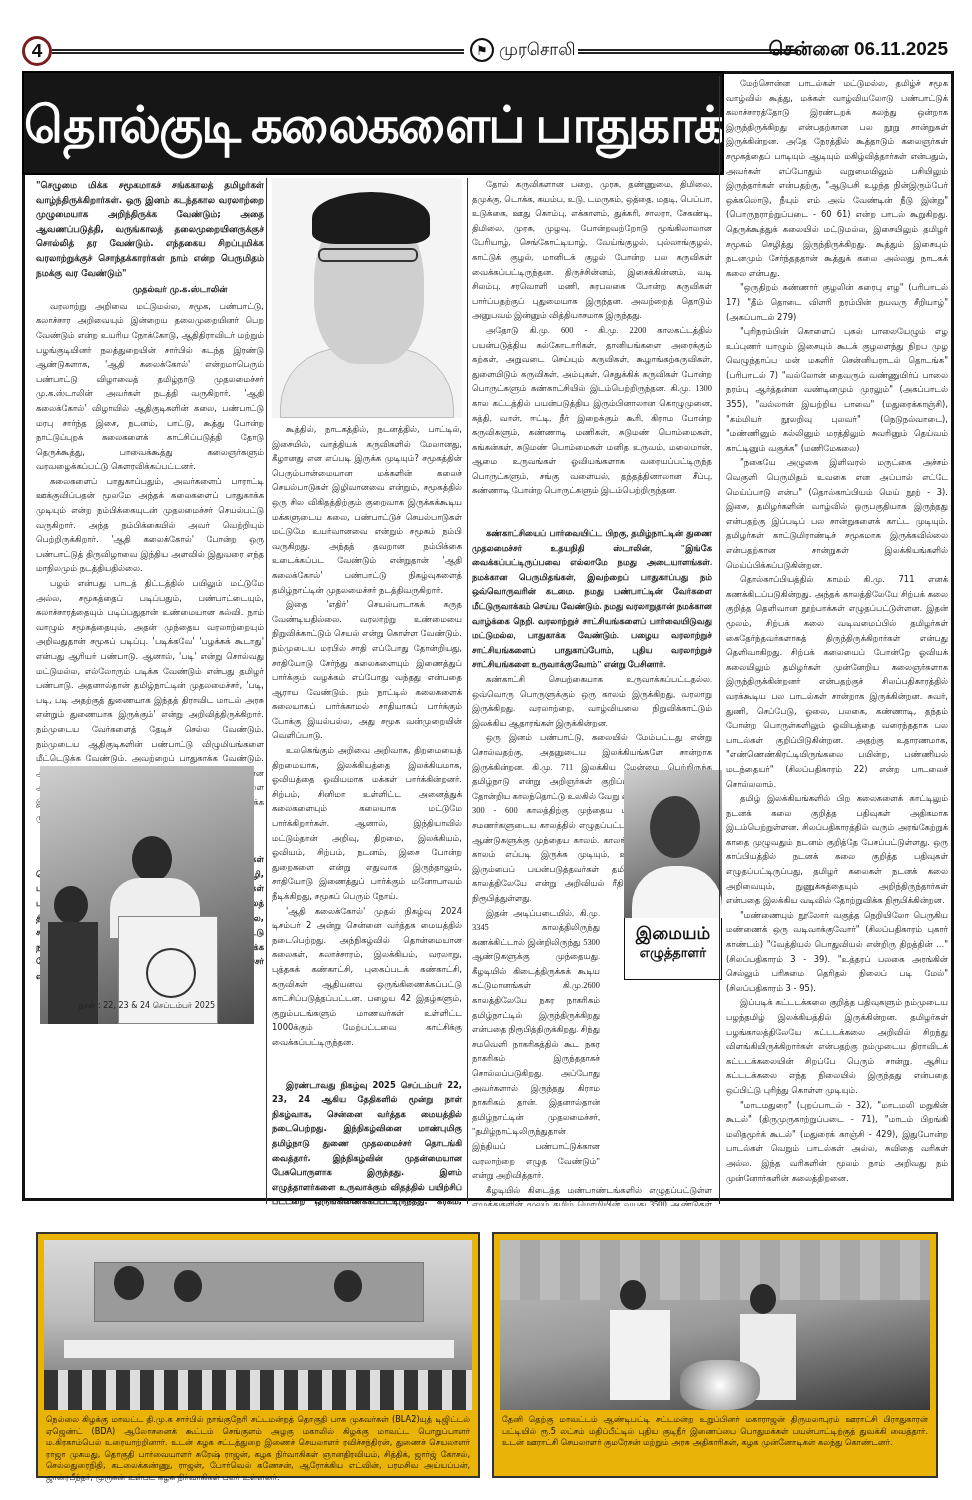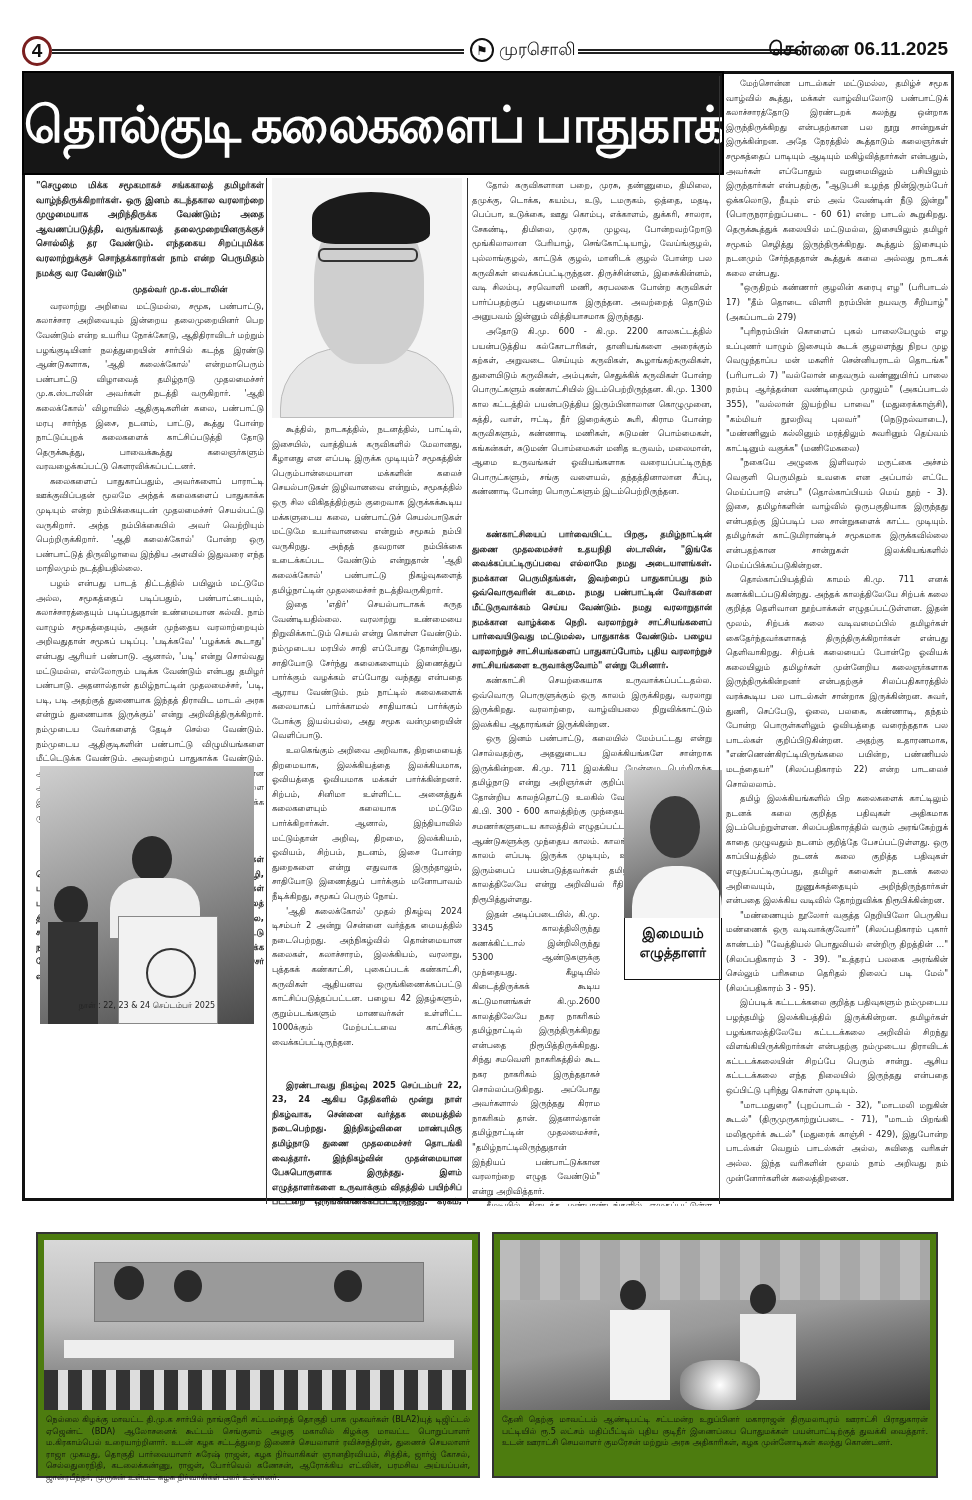--- a/index.html
+++ b/index.html
@@ -22,44 +22,44 @@
     color: #fff; font-size: 50px; font-weight: bold; text-align: center; line-height: 104px; letter-spacing: -2px; white-space: nowrap; overflow: hidden;
     font-family: "Liberation Sans", sans-serif; }
   .frame { position: absolute; top: 71px; left: 22px; width: 932px; height: 1130px; border: 3px solid #111; }
 
   
   .col { position: absolute; font-size: 8.4px; line-height: 14.6px; text-align: justify; overflow: hidden; color:#1a1a1a; }
   .col p { text-indent: 14px; margin-bottom: 0; }
   .col p.b { font-weight: bold; margin-top: 28px; }
   .c1 { left: 36px; top: 178px; width: 228px; height: 1028px; }
   .c2 { left: 272px; top: 178px; width: 190px; height: 1028px; }
-  .c3 { left: 472px; top: 178px; width: 240px; height: 1028px; }
+  .c3 { left: 472px; top: 178px; width: 240px; height: 1028px; font-family: Liberation Serif, serif; }
   .c4 { left: 726px; top: 76px; width: 222px; height: 1130px; }
   .vrule { position: absolute; width: 1px; background: #333; }
 
   .quote { font-weight: bold; font-size: 8.8px; line-height: 14.6px; text-align: justify; }
   .quote-attr { font-weight: bold; text-align: center; margin: 2px 0 2px 60px; }
 
   .photo { background: linear-gradient(160deg,#cfcfcf,#8a8a8a 55%,#4a4a4a); position: relative; overflow: hidden; }
   .photo .shape { position: absolute; border-radius: 50%; background: #2a2a2a; }
   .cm-photo { position: absolute; left: 272px; top: 178px; width: 190px; height: 240px; background: #f4f4f4; }
   .cm-photo .head { position:absolute; left:42px; top:26px; width:110px; height:160px; border-radius:48% 48% 40% 40%; background:#cfcfcf; }
   .cm-photo .hair { position:absolute; left:40px; top:14px; width:118px; height:52px; border-radius:50% 50% 20% 20%; background:#1b1b1b; }
   .cm-photo .body { position:absolute; left:8px; top:170px; width:174px; height:70px; border-radius:60px 60px 0 0; background:#e6e6e6; border:1px solid #bbb; }
   .cm-photo .glasses { position:absolute; left:46px; top:70px; width:100px; height:14px; border:2px solid #333; border-radius:6px; }
 
   .event-photo { position: absolute; left: 40px; top: 766px; width: 214px; height: 258px; }
   .event-cap { position:absolute; left: 40px; top: 1000px; width: 214px; text-align:center; font-size: 8px; color:#222; line-height: 11px; }
   .author-photo { position: absolute; left: 624px; top: 770px; width: 98px; height: 148px; }
   .author-box { position: absolute; left: 624px; top: 770px; width: 98px; height: 210px; border: 1px solid #111; background:#fff; }
-  .author-name { position:absolute; left:624px; top:924px; width:98px; text-align:center; font-weight:bold; font-size: 14px; line-height: 18px; }
+  .author-name { position:absolute; left:624px; top:924px; width:98px; text-align:center; font-weight:bold; font-size: 17px; line-height: 18px; }
   .author-role { position:absolute; left:624px; top:944px; width:98px; text-align:center; font-weight:bold; font-size: 13px; line-height: 18px; }
 
   
-  .bottom-box { position: absolute; top: 1232px; height: 246px; border: 2px solid #333; background: #4d7c0f; }
+  .bottom-box { position: absolute; top: 1232px; height: 246px; border: 2px solid #333; background: #eab308; }
   .bb1 { left: 36px; width: 444px; }
   .bb2 { left: 492px; width: 446px; }
   .bottom-box .photo { position:absolute; left:6px; top:6px; right:6px; height: 170px; }
   .bottom-box .cap { position:absolute; left:8px; right:8px; top:180px; font-size: 8.2px; line-height: 11.6px; text-align: justify; }
 </style>
 </head>
 <body>
 
 <div class="masthead">
   <div class="page-no">4</div>

